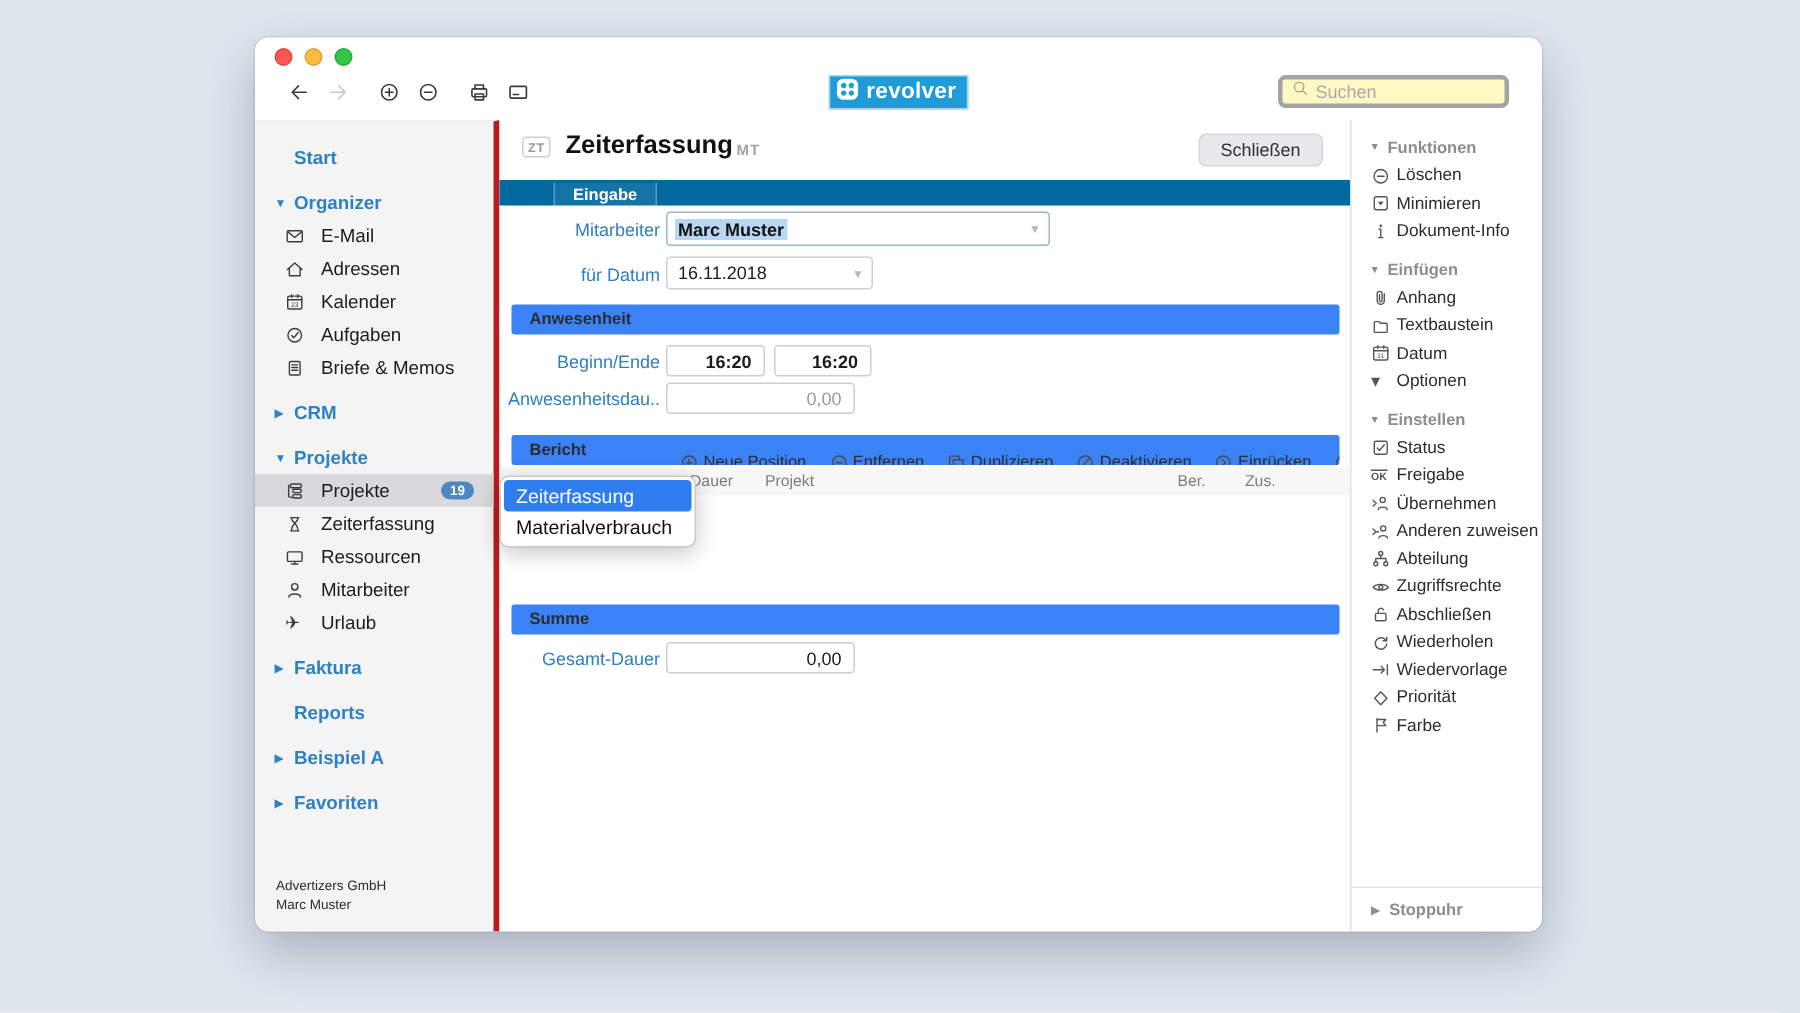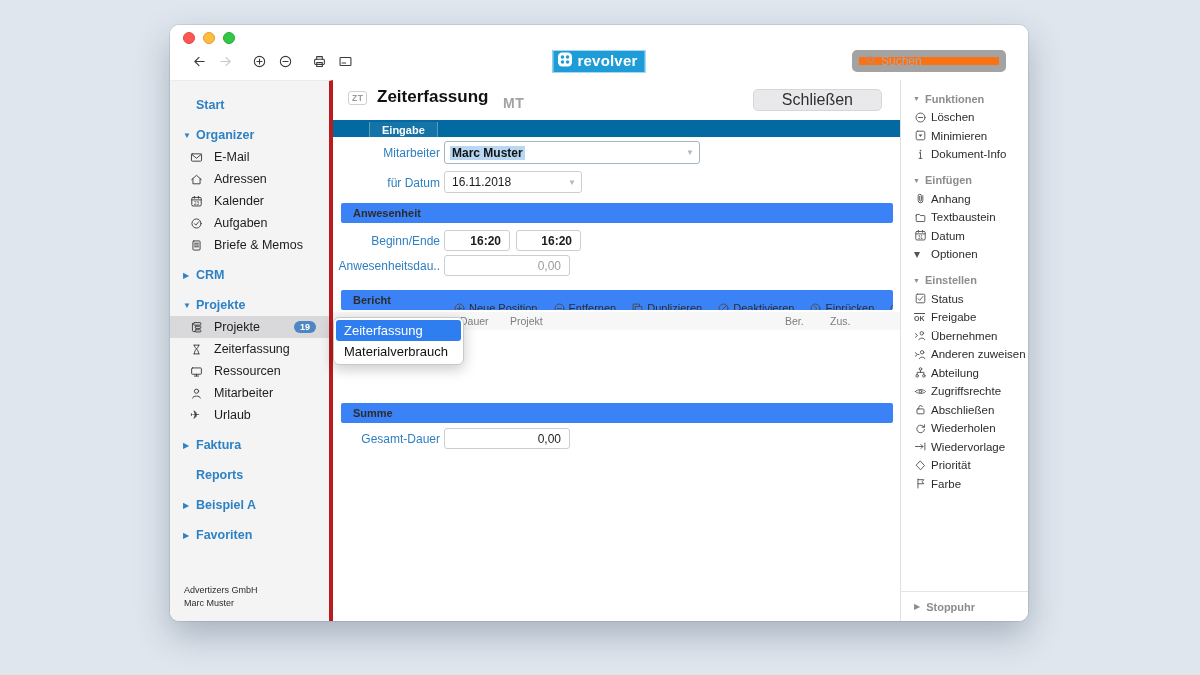--- a/index.html
+++ b/index.html
@@ -19,22 +19,22 @@
   .tl.yellow { background:#fdbc40; border:1px solid #de9f34; }
   .tl.green { background:#33c748; border:1px solid #27aa35; }
   .nav-icons { position:absolute; left:20px; top:27px; display:flex; align-items:center; color:#3a3a3c; }
   .nav-ic { display:inline-flex; align-items:center; justify-content:center; width:18px; height:18px; }
   .nav-ic.dim { color:#c8c8cb; }
   .gap-s { margin-left:8px; } .gap-m { margin-left:16px; }
   .logo { position:absolute; left:50%; top:25px; transform:translateX(-50%); height:23px;
     background:#1e9cd8; border-radius:0; display:flex; align-items:center; gap:5px; padding:0 8px 0 5px;
     box-shadow:0 0 0 1px rgba(255,255,255,.6) inset; }
   .logo-text { color:#fff; font-weight:bold; font-size:15px; letter-spacing:.2px; transform:translateY(-1px); }
-  .search-box { position:absolute; right:22px; top:25px; width:154px; height:22px; background:#f97316;
-    border:7px solid #a3a3a3; border-radius:5px; display:flex; align-items:center; padding:0 6px; gap:4px; color:#9a9aa0; }
+  .search-box { position:absolute; right:22px; top:25px; width:154px; height:22px; background:#fef9c3;
+    border:3px solid #a3a3a3; border-radius:5px; display:flex; align-items:center; padding:0 6px; gap:4px; color:#9a9aa0; }
   .search-box input { border:none; outline:none; flex:1; font-size:12px; min-width:0;
     font-family:inherit; color:#333; background:transparent; }
   .search-box input::placeholder { color:#a9a9ae; }
 
   
   .wbody { position:absolute; top:55px; left:0; right:0; bottom:0; display:flex; }
 
   
   .sidebar { position:relative; width:163px; background:#f4f4f5; border-right:4px solid #b91c1c;
     border-top:1px solid #ececee; padding-top:13px; flex:none; }
@@ -49,23 +49,23 @@
   .sb-label { font-size:12.5px; color:#1c1c1e; flex:1; white-space:nowrap; overflow:hidden; }
   .badge { background:#4d86c2; color:#fff; font-size:9px; font-weight:bold; border-radius:8px;
     padding:1px 6px; margin-right:13px; }
   .sb-footer { position:absolute; left:14px; bottom:11px; font-size:9px; color:#2c2c2e; line-height:13px; }
 
   
   .main { position:relative; width:567px; background:#fff; flex:none; }
   .zt-chip { position:absolute; left:15px; top:11px; font-size:8.5px; font-weight:bold; color:#9a9a9e;
     border:1px solid #cfcfd2; border-radius:3px; padding:1px 3px; letter-spacing:.5px; }
   .m-title { position:absolute; left:44px; top:7px; font-size:17px; font-weight:bold; color:#111; }
-  .m-sub { position:absolute; left:158px; top:15px; font-size:14px; font-weight:bold; color:#a2a2a6; letter-spacing:.6px;margin-left:12px; }
-  .close-btn { position:absolute; right:18px; top:9px; height:22px; padding:0 28px; background:#e9e9eb;
-    border:1px solid #d6d6d8; border-radius:5px; font-size:16px; color:#303032; display:flex; align-items:center; }
+  .m-sub { position:absolute; left:158px; top:15px; font-size:10px; font-weight:bold; color:#a2a2a6; letter-spacing:.6px; }
+  .close-btn { position:absolute; right:18px; top:9px; height:22px; padding:0 14px; background:#e9e9eb;
+    border:1px solid #d6d6d8; border-radius:5px; font-size:12px; color:#303032; display:flex; align-items:center; }
   .tabbar { position:absolute; left:0; top:40px; width:100%; height:17px; background:#0369a1; }
   .tab-eingabe { display:inline-block; margin-left:36px; padding:0 12px; height:17px; line-height:16px;
     font-size:11px; font-weight:bold; color:#fff; background:rgba(255,255,255,.07);
     border-left:1px solid rgba(255,255,255,.30); border-right:1px solid rgba(255,255,255,.30); }
   .flabel { position:absolute; left:0; width:107px; text-align:right; font-size:12px; color:#2e7fc1;
     height:22px; line-height:22px; white-space:nowrap; overflow:hidden; }
   .fbox { position:absolute; background:#fff; border:1px solid #ccced2; border-radius:3px;
     font-size:12px; color:#1c1c1e; display:flex; align-items:center; }
   .fbox .caret { position:absolute; right:5px; font-size:8px; color:#b3b8bf; }
   .combo { border-color:#9fb4c9; }

